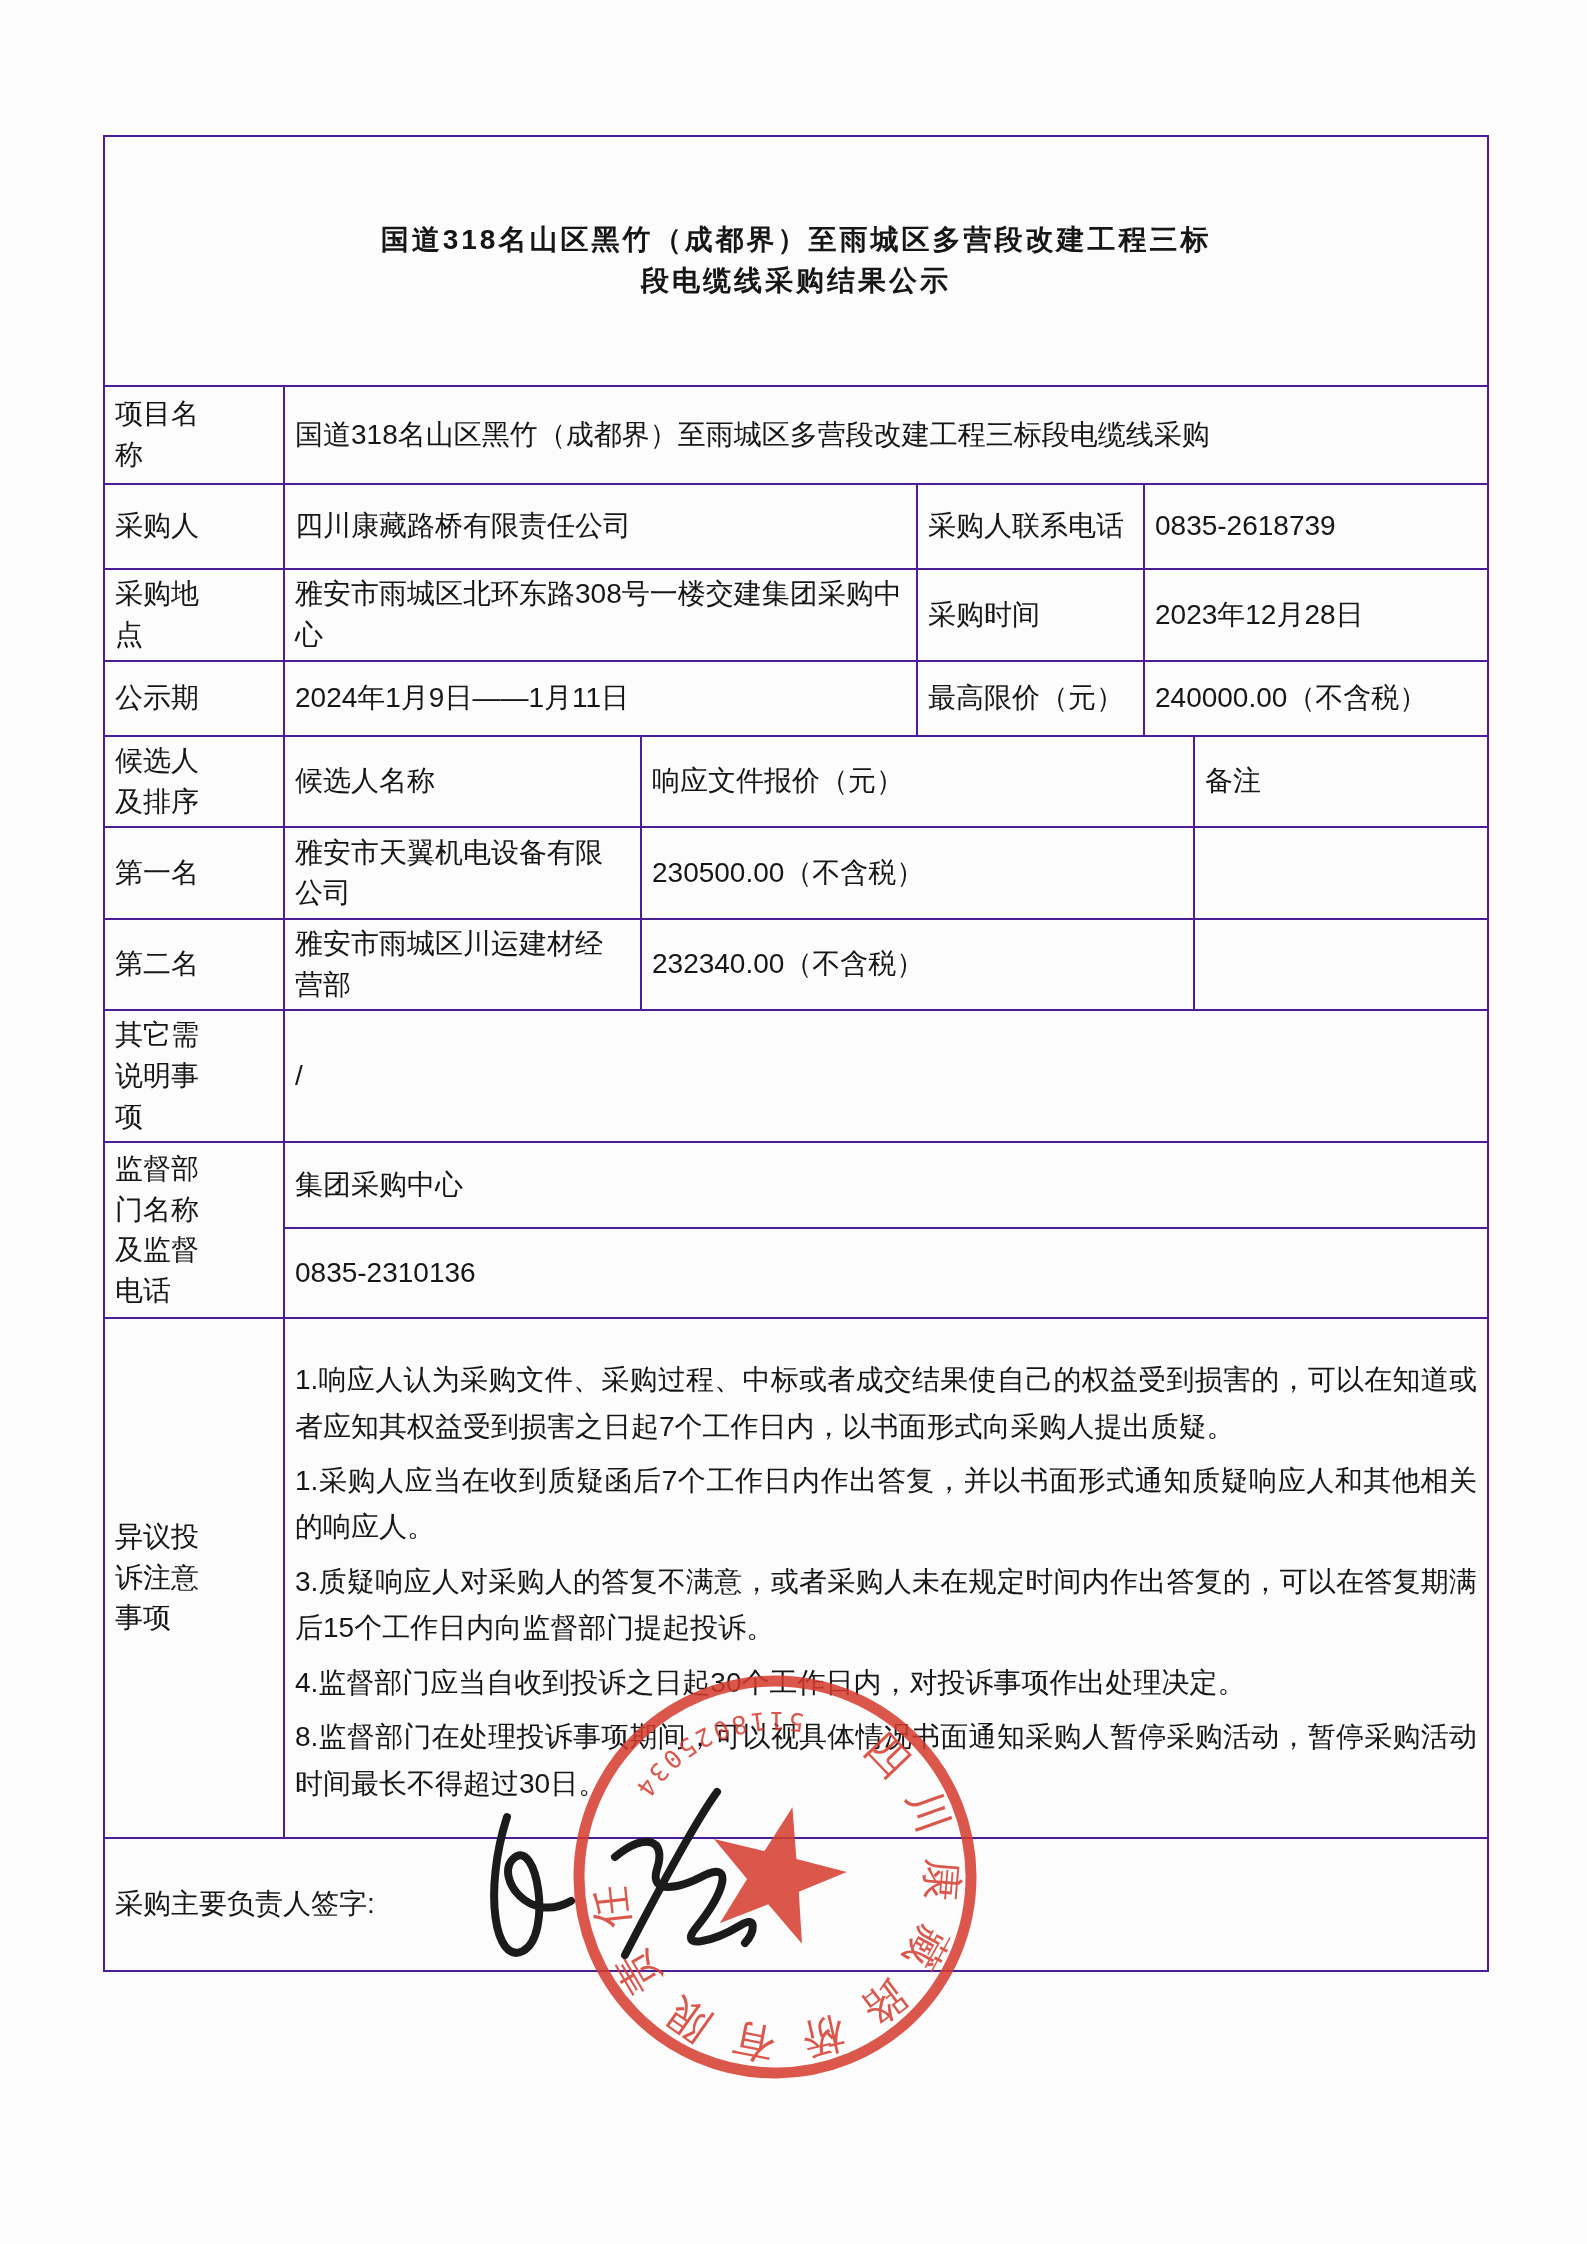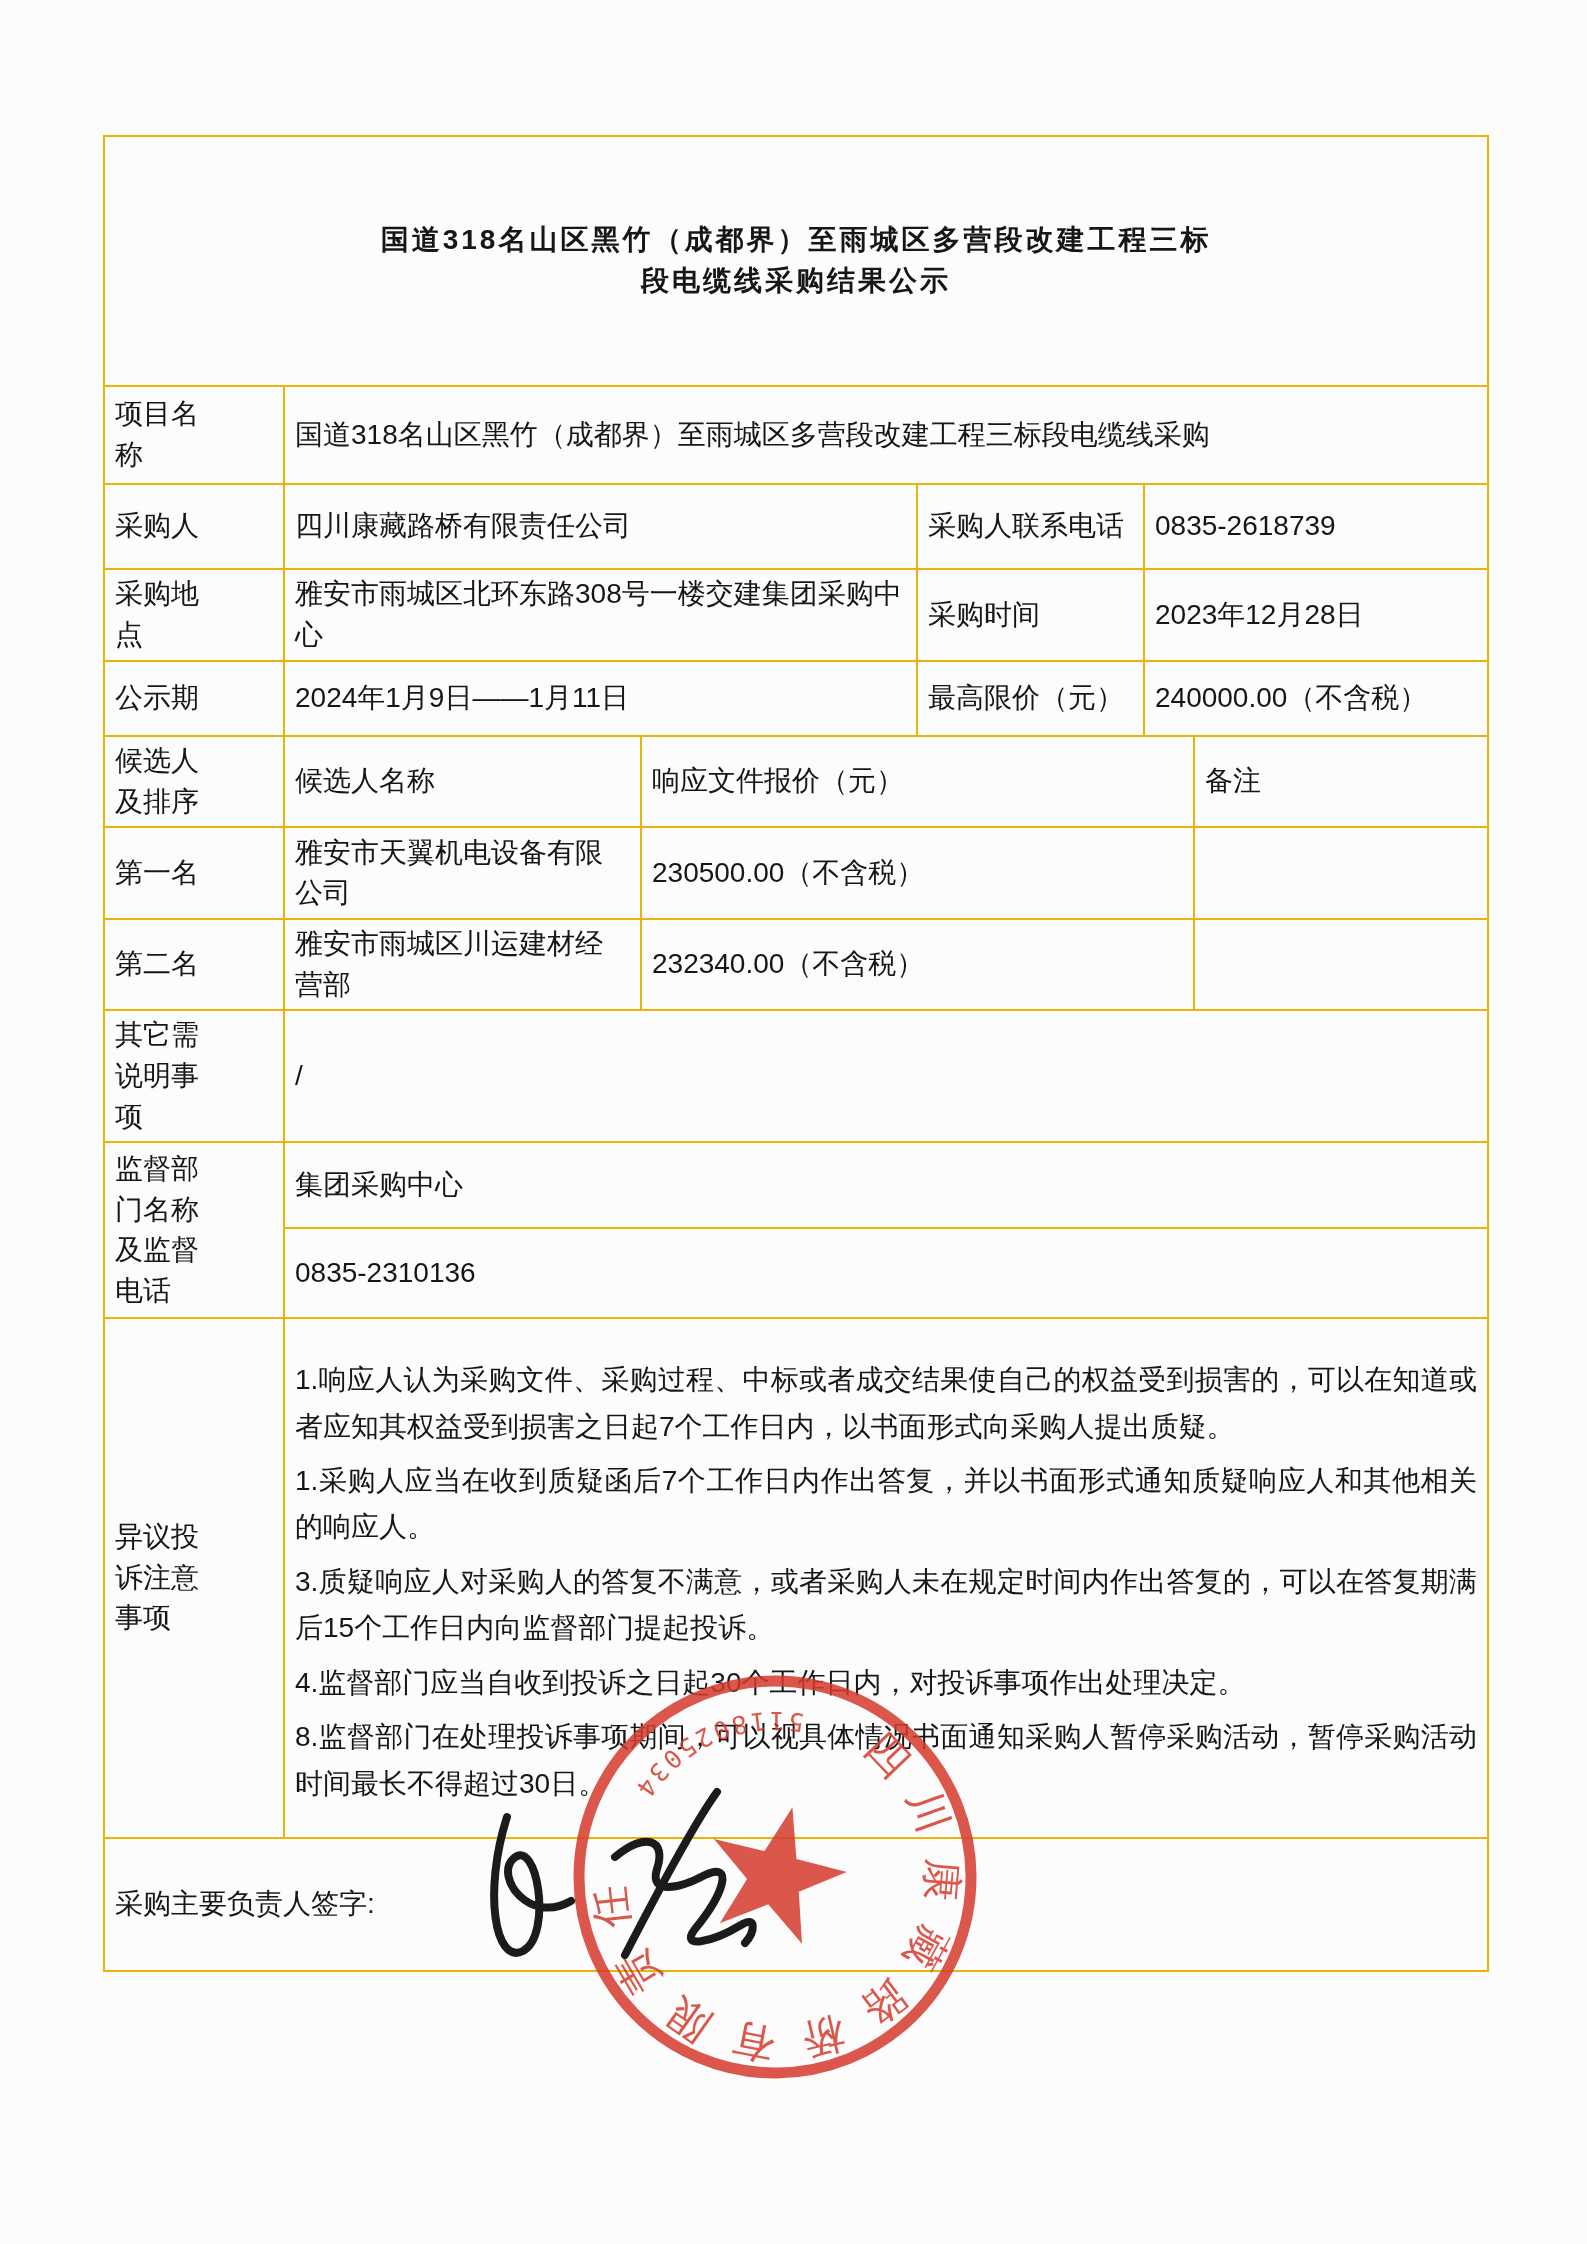--- a/index.html
+++ b/index.html
@@ -13,21 +13,21 @@
   }
   table.doc {
     position: absolute;
     left: 103px;
     top: 135px;
     width: 1384px;
     border-collapse: collapse;
     table-layout: fixed;
   }
   table.doc td {
-    border: 2px solid #eab308;
+    border: 2px solid #4c1d95;
     vertical-align: middle;
     font-size: 28px;
     line-height: 1.45;
     padding: 4px 10px;
     overflow: hidden;
   }
   td.title-cell {
     font-size: 47px;
     font-weight: 700;
     text-align: center;

